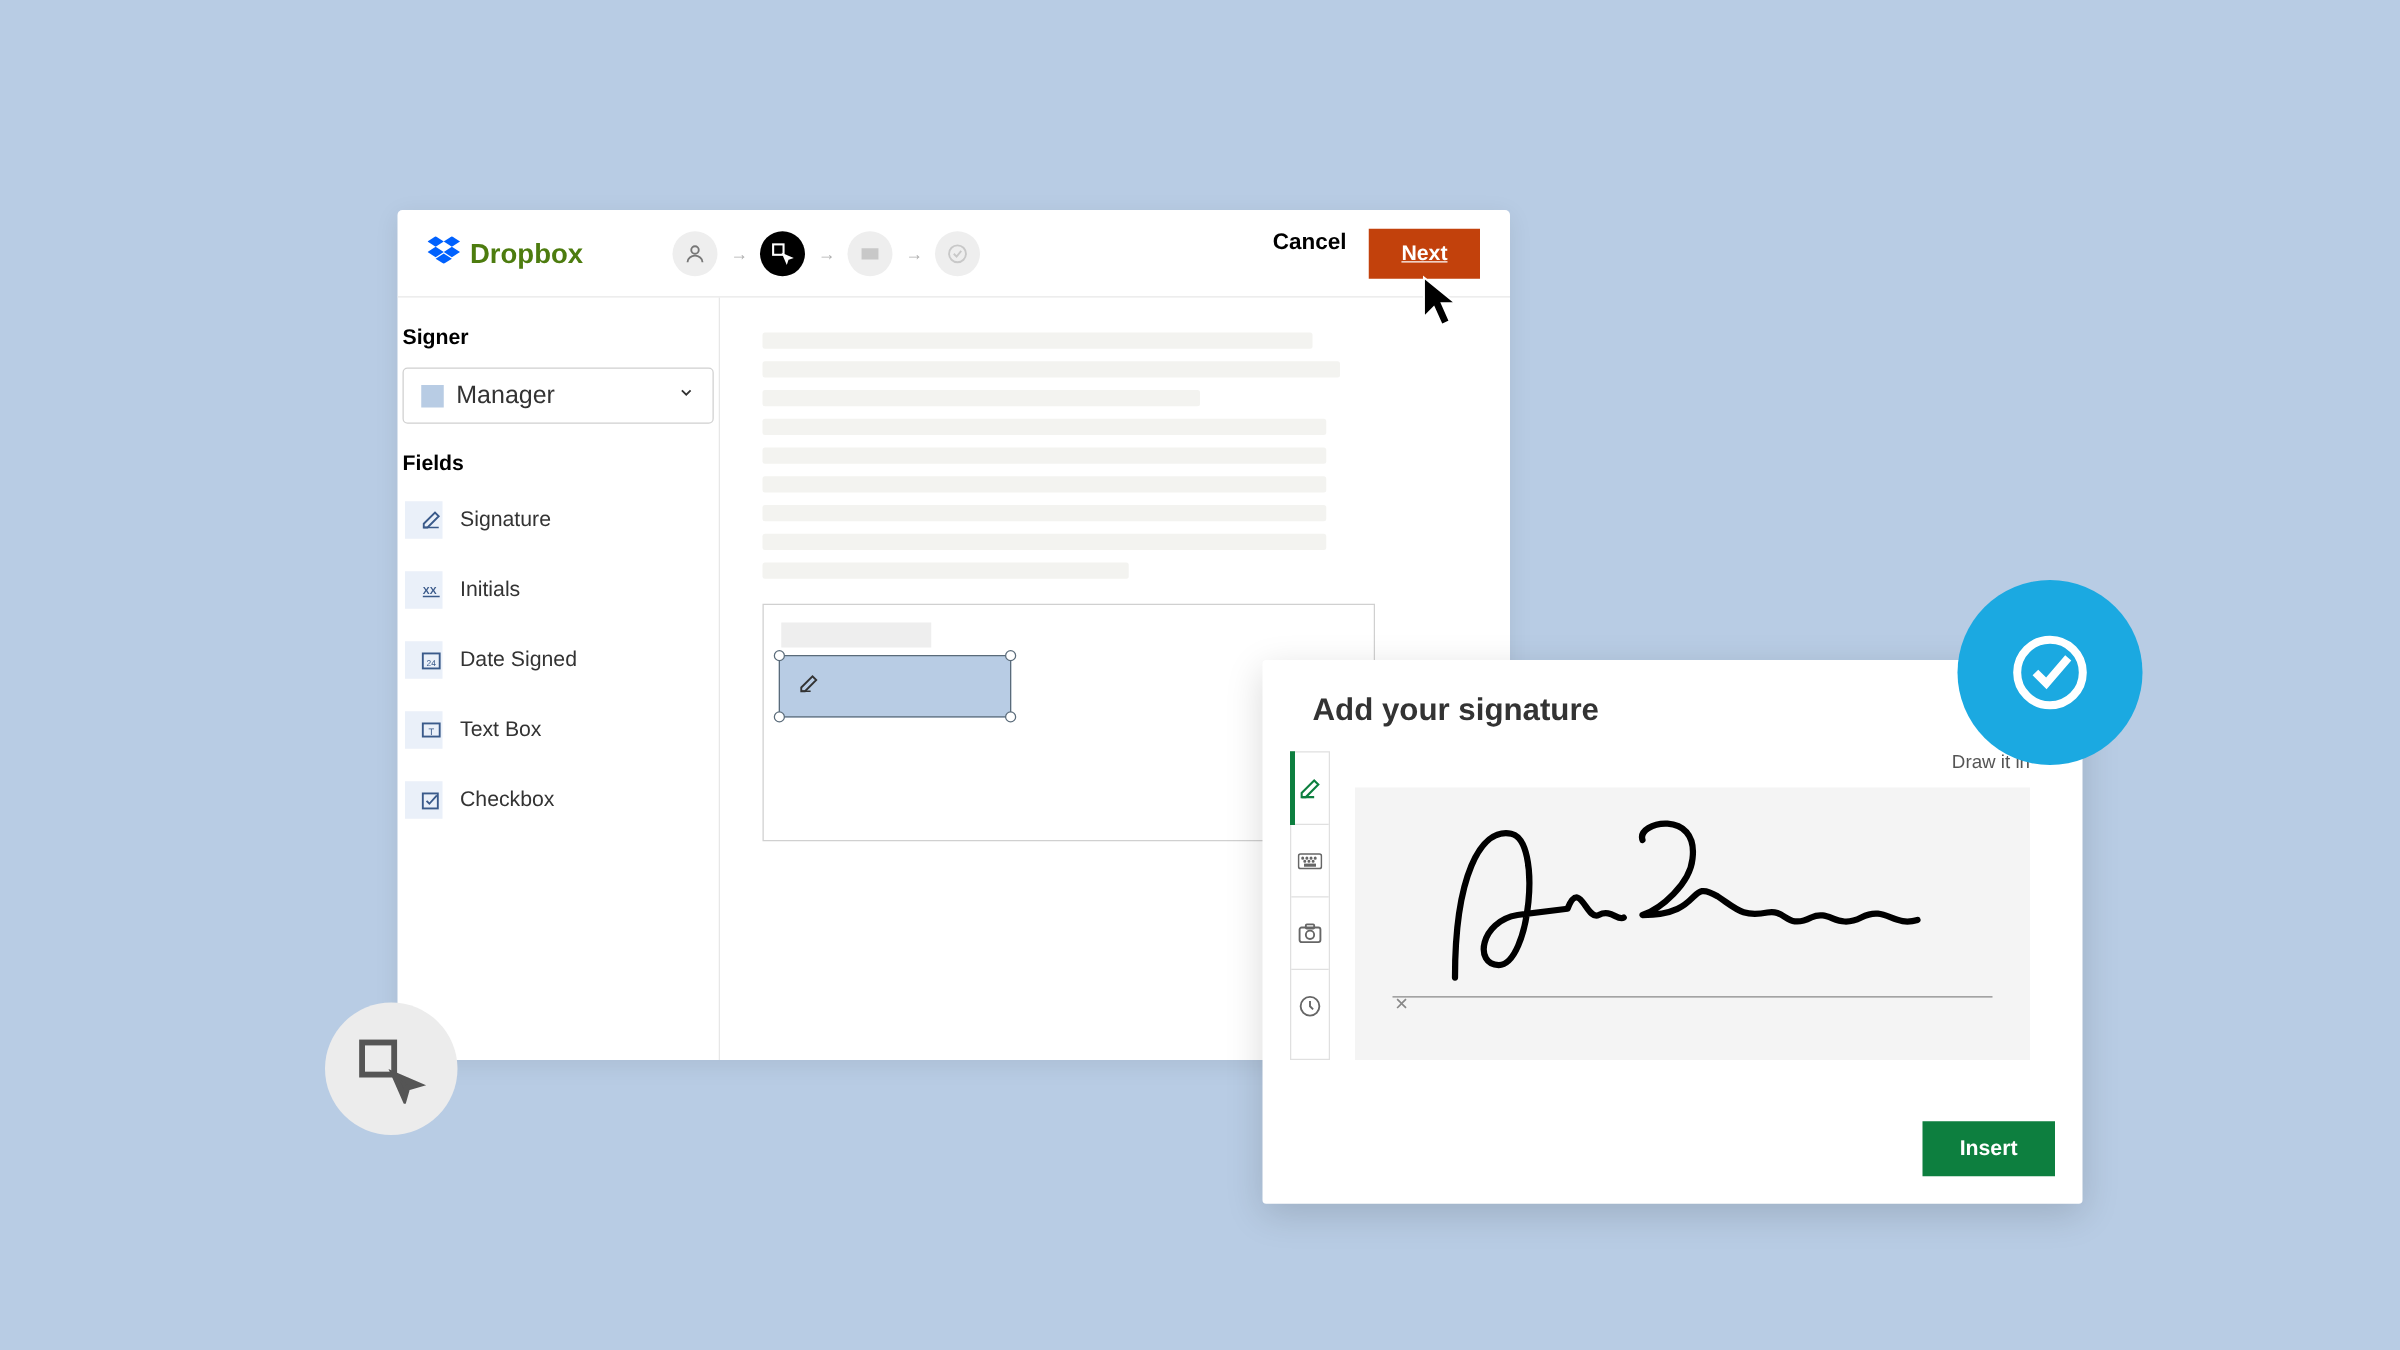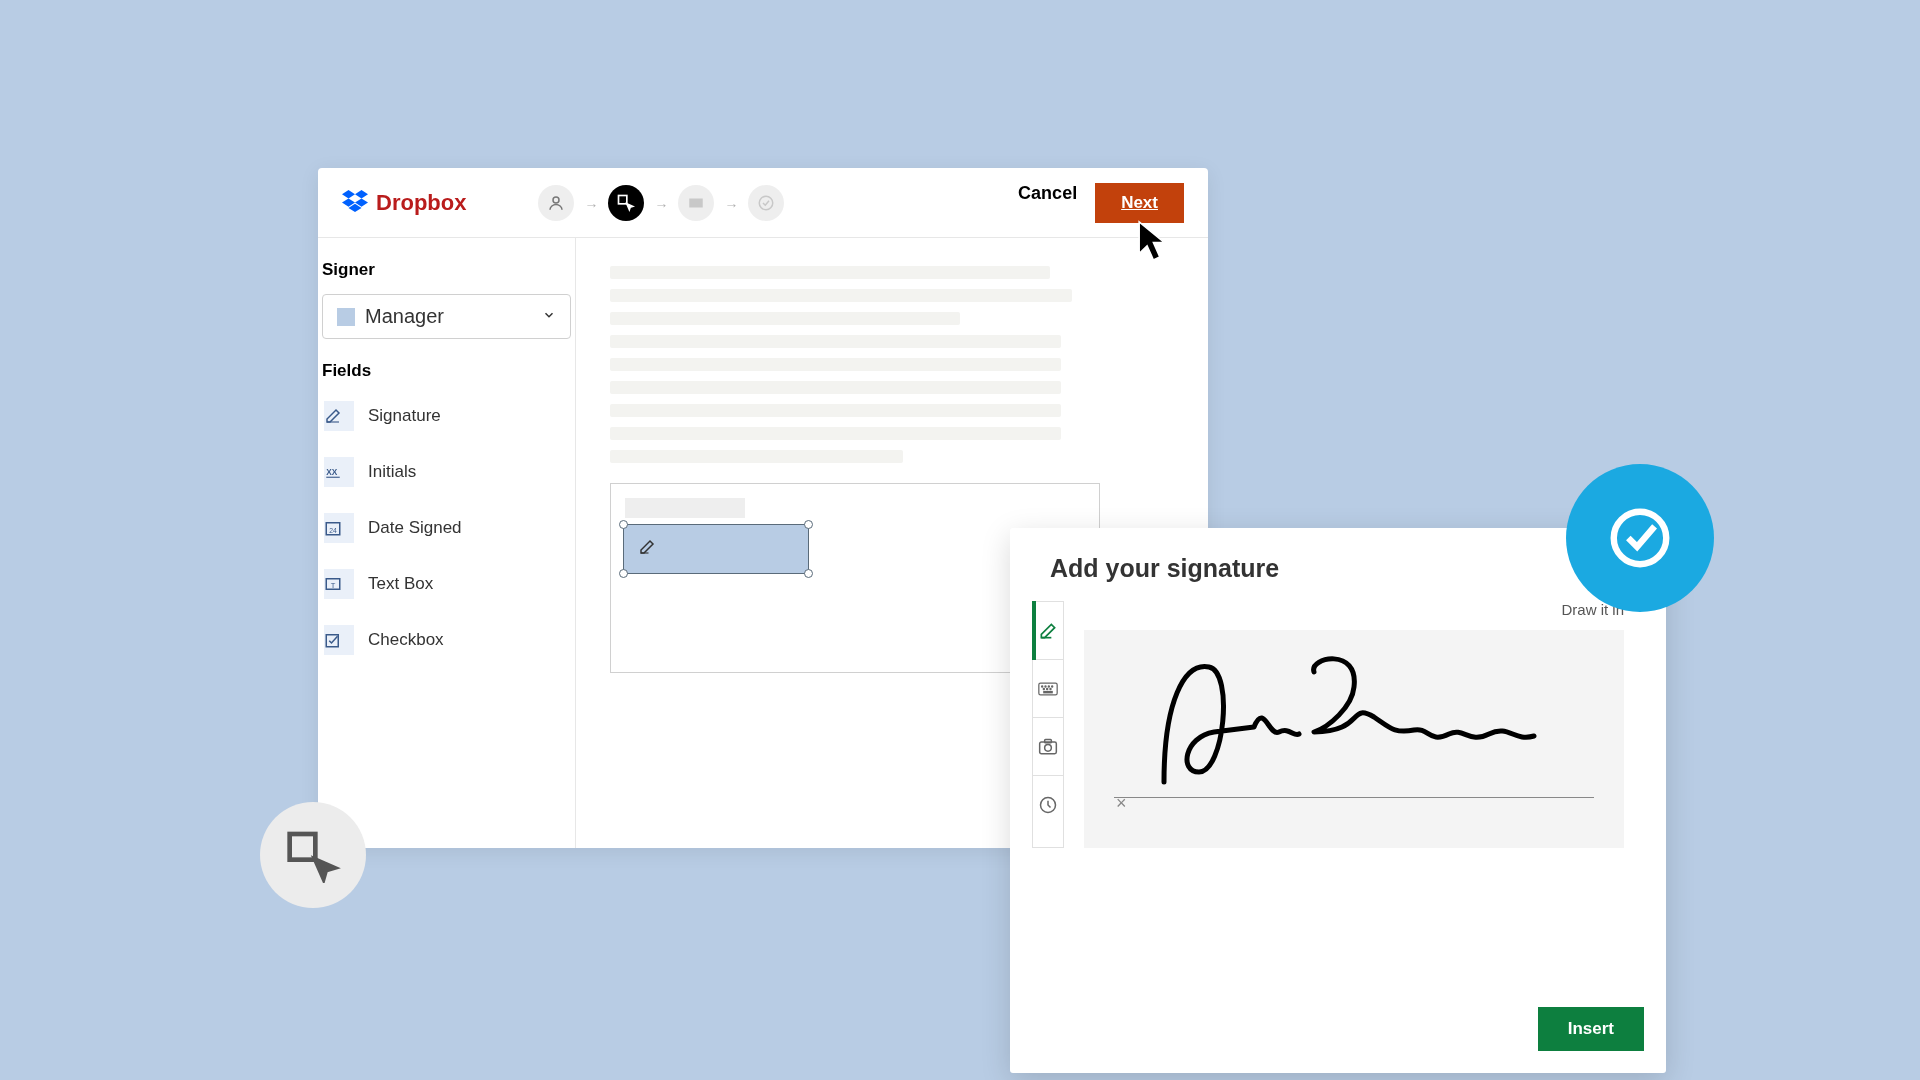--- a/index.html
+++ b/index.html
@@ -17,21 +17,21 @@
 .header {
   height: 70px;
   border-bottom: 1px solid #e7e7e7;
   display: flex;
   align-items: center;
   padding: 0 24px;
   gap: 12px;
 }
 
 .logo { display: flex; align-items: center; gap: 8px; }
-.logo-text { font-weight: 700; font-size: 22px; color: #b91c1c; }
+.logo-text { font-weight: 700; font-size: 22px; color: #4d7c0f; }
 
 .stepper { display: flex; align-items: center; gap: 10px; margin-left: 60px; }
 .step-circle { width: 36px; height: 36px; border-radius: 50%; display: flex; align-items: center; justify-content: center; background: #eeeeee; }
 .step-circle.active { background: #000; }
 .step-arrow { color: #b0b0b0; font-size: 14px; }
 
 .header-actions { margin-left: auto; display: flex; align-items: flex-start; gap: 18px; }
 .cancel-btn { font-size: 18px; font-weight: 600; color: #000; cursor: pointer; }
 .next-btn { background: #c2410c; color: #fff; padding: 10px 26px; font-size: 17px; font-weight: 600; border: none; cursor: pointer; text-decoration: underline; }
 
@@ -42,21 +42,21 @@
   display: flex; align-items: center; gap: 10px;
   border: 1px solid #d0d0d0; border-radius: 4px;
   padding: 10px 14px; cursor: pointer; margin-bottom: 22px;
 }
 .signer-swatch { width: 18px; height: 18px; background: #b8cce4; }
 .signer-text { font-size: 20px; color: #333; }
 .chevron { margin-left: auto; }
 
 .field-list { display: flex; flex-direction: column; gap: 14px; }
 .field-item { display: flex; align-items: center; gap: 14px; padding: 6px 2px; cursor: pointer; }
-.field-icon-box { width: 30px; height: 30px; background: #eaf0f9; display: flex; align-items: center; justify-content: flex-start; }
+.field-icon-box { width: 30px; height: 30px; background: #eaf0f9; display: flex; align-items: center; justify-content: flex-end; }
 .field-label { font-size: 17px; color: #333; }
 
 .canvas { flex: 1; padding: 28px 34px; }
 .doc-line { height: 13px; background: #f3f3f0; margin-bottom: 10px; border-radius: 2px; }
 .doc-line.short { width: 62%; }
 .doc-box {
   border: 1px solid #d0d0d0; margin-top: 20px; padding: 14px; height: 190px; position: relative; width: 490px;
 }
 .doc-box-header { width: 120px; height: 20px; background: #eeeeee; margin-bottom: 10px; }
 
@@ -67,21 +67,21 @@
   display: flex; align-items: center; padding-left: 14px;
 }
 .sig-handle { position: absolute; width: 9px; height: 9px; background: #fff; border: 1.5px solid #5a6b7a; border-radius: 50%; }
 .h-tl { left: -5px; top: -5px; } .h-tr { right: -5px; top: -5px; }
 .h-bl { left: -5px; bottom: -5px; } .h-br { right: -5px; bottom: -5px; }
 
 .cursor-arrow { position: absolute; left: 1136px; top: 218px; z-index: 5; }
 
 .sig-dialog {
   position: absolute; left: 1010px; top: 528px;
-  width: 656px; height: 545px;
+  width: 656px; height: 435px;
   background: #fff;
   box-shadow: 0 8px 30px rgba(0,0,0,0.15);
   border-radius: 3px; z-index: 3;
 }
 .sig-title { font-size: 25px; font-weight: 700; color: #333; padding: 26px 40px 18px; }
 .sig-body { display: flex; padding: 0 22px; text-align: right; }
 .sig-tabs { width: 62px; display: flex; flex-direction: column; border: 1px solid #e0e0e0; }
 .sig-tab { height: 58px; display: flex; align-items: center; justify-content: center; border-bottom: 1px solid #e0e0e0; cursor: pointer; position: relative; }
 .sig-tab:last-child { border-bottom: none; }
 .sig-tab.active::before { content: ''; position: absolute; left: -1px; top: -1px; bottom: -1px; width: 4px; background: #0d7f3f; }

